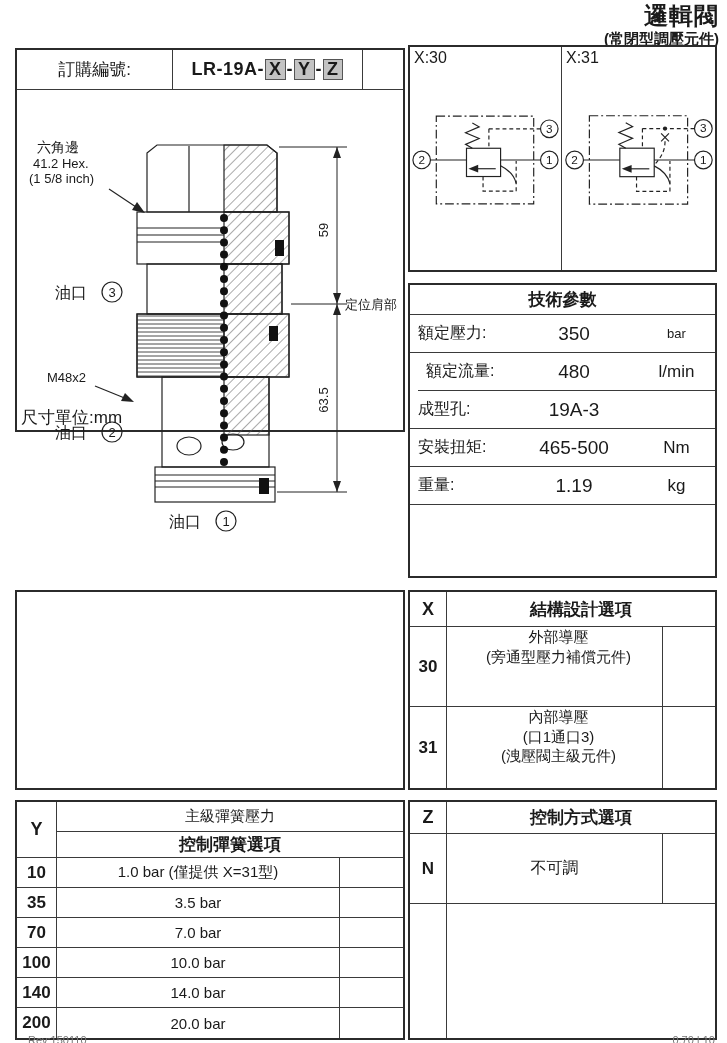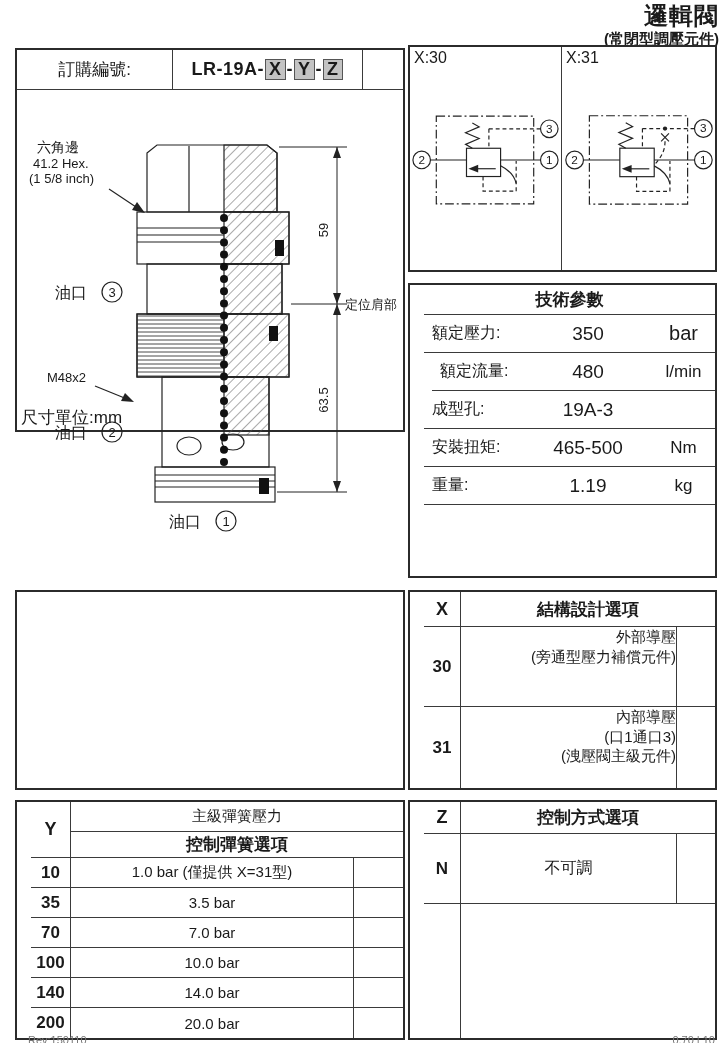--- a/index.html
+++ b/index.html
@@ -14,26 +14,26 @@
   .hdr .s{font-size:15px;font-weight:bold;}
   
   .orow{position:absolute;top:0;left:0;right:0;height:40px;display:grid;grid-template-columns:156px 190px 1fr;}
   .orow .c{display:flex;align-items:center;justify-content:center;box-sizing:border-box;}
   .br{border-right:1px solid #3a3a3a;}
   .bb{border-bottom:1px solid #3a3a3a;}
   .olabel{font-size:17px;}
   .ocode{font-size:18px;font-weight:bold;letter-spacing:.5px;}
   .cbox{display:inline-block;background:#c3c3c3;border:1px solid #555;padding:0 3px;margin:0 1px;line-height:1.1;}
   
-  .grid{display:grid;width:100%;height:100%;box-sizing:border-box;padding-left:14px;}
+  .grid{display:grid;width:100%;height:100%;box-sizing:border-box;}
   .cell{display:flex;align-items:center;justify-content:center;box-sizing:border-box;font-size:15px;}
   .cell.left{justify-content:flex-start;padding-left:8px;}
   .code{font-weight:bold;font-size:17px;}
   .ttl{font-weight:bold;font-size:17px;}
-  .multiline{flex-direction:column;align-items:flex-end;justify-content:center;line-height:1.3;}
+  .multiline{flex-direction:column;align-items:center;justify-content:center;line-height:1.3;}
   .note{position:absolute;left:4px;bottom:1px;font-size:17px;}
   .schlabel{position:absolute;top:2px;left:4px;font-size:16px;}
   svg{display:block;}
   svg text{font-family:"Liberation Sans","DejaVu Sans",sans-serif;fill:#1a1a1a;}
   .frag{position:absolute;height:9px;overflow:hidden;font-size:11px;color:#777;line-height:13px;}
 </style>
 </head>
 <body>
 
 <div class="page">
@@ -203,21 +203,21 @@
       </div>
     </div>
   </div>
 
   <div class="box" style="left:408px;top:283px;width:309px;height:295px;">
     <div class="grid" style="grid-template-columns:100px 128px 1fr;grid-template-rows:30px repeat(5,38px) 1fr;">
       <div class="cell bb ttl" style="grid-column:1/4;">技術參數</div>
 
       <div class="cell bb left" style="font-size:16px;">額定壓力:</div>
       <div class="cell bb" style="font-size:19px;">350</div>
-      <div class="cell bb" style="font-size:20px;text-align:center;">bar</div>
+      <div class="cell bb" style="font-size:13px;text-align:center;">bar</div>
 
       <div class="cell bb left" style="font-size:16px;margin-left:8px;">額定流量:</div>
       <div class="cell bb" style="font-size:19px;">480</div>
       <div class="cell bb" style="font-size:17px;">l/min</div>
 
       <div class="cell bb left" style="font-size:16px;">成型孔:</div>
       <div class="cell bb" style="font-size:19px;">19A-3</div>
       <div class="cell bb" style="font-size:17px;"></div>
 
       <div class="cell bb left" style="font-size:16px;">安裝扭矩:</div>

